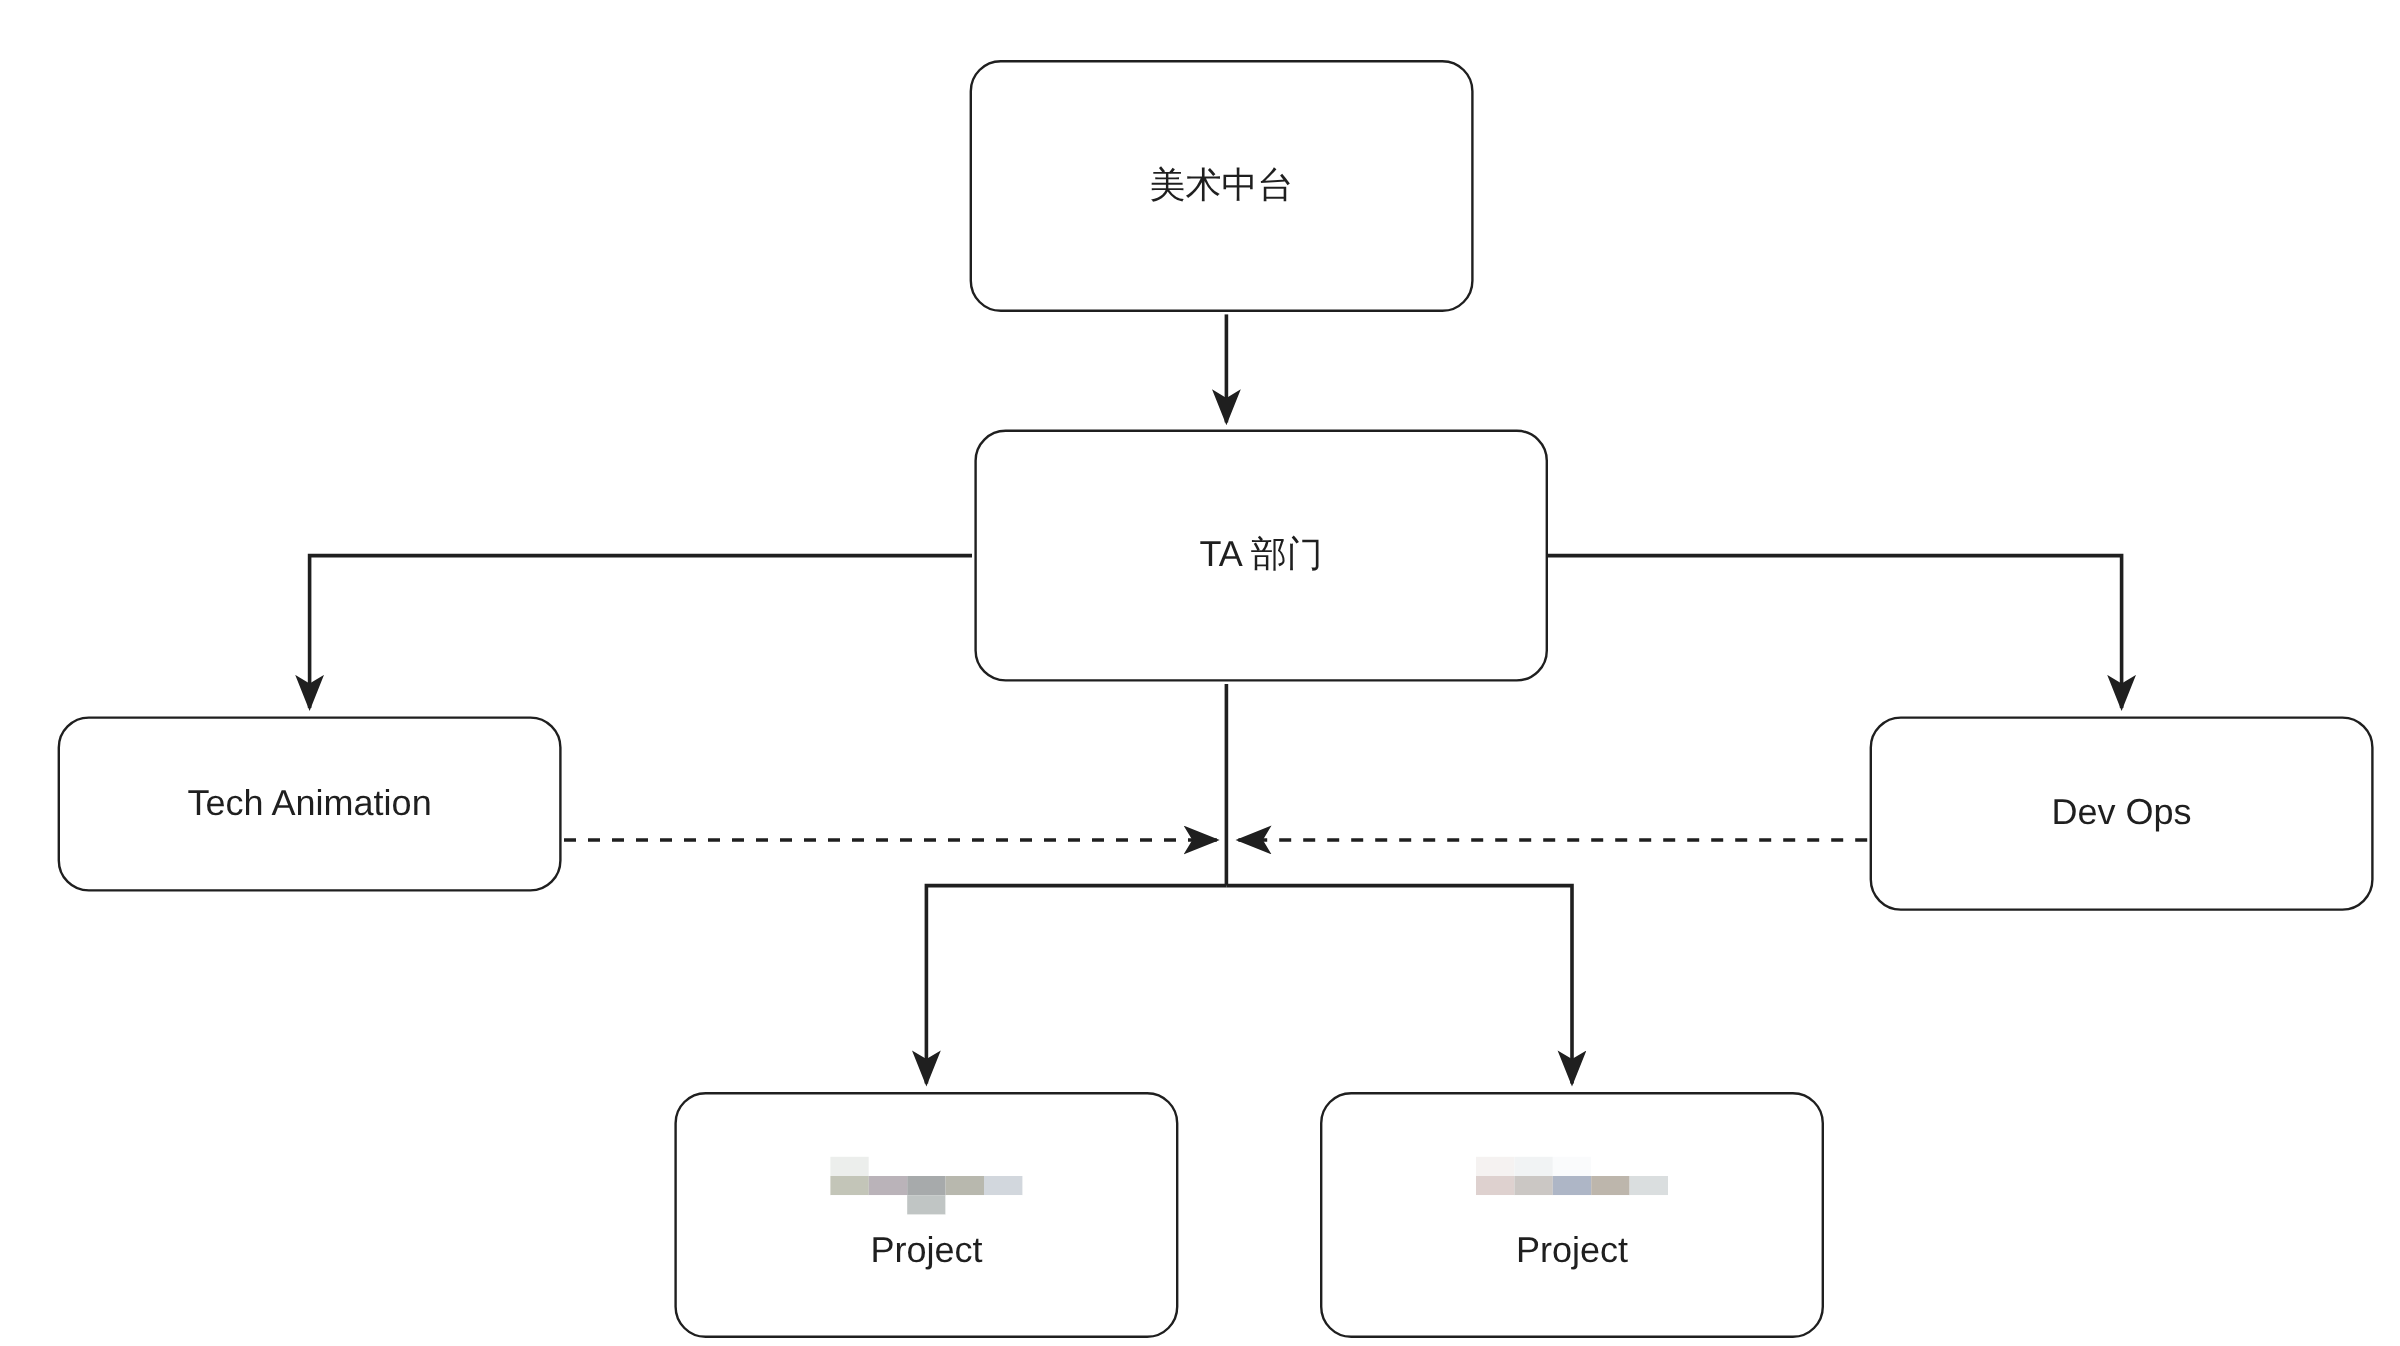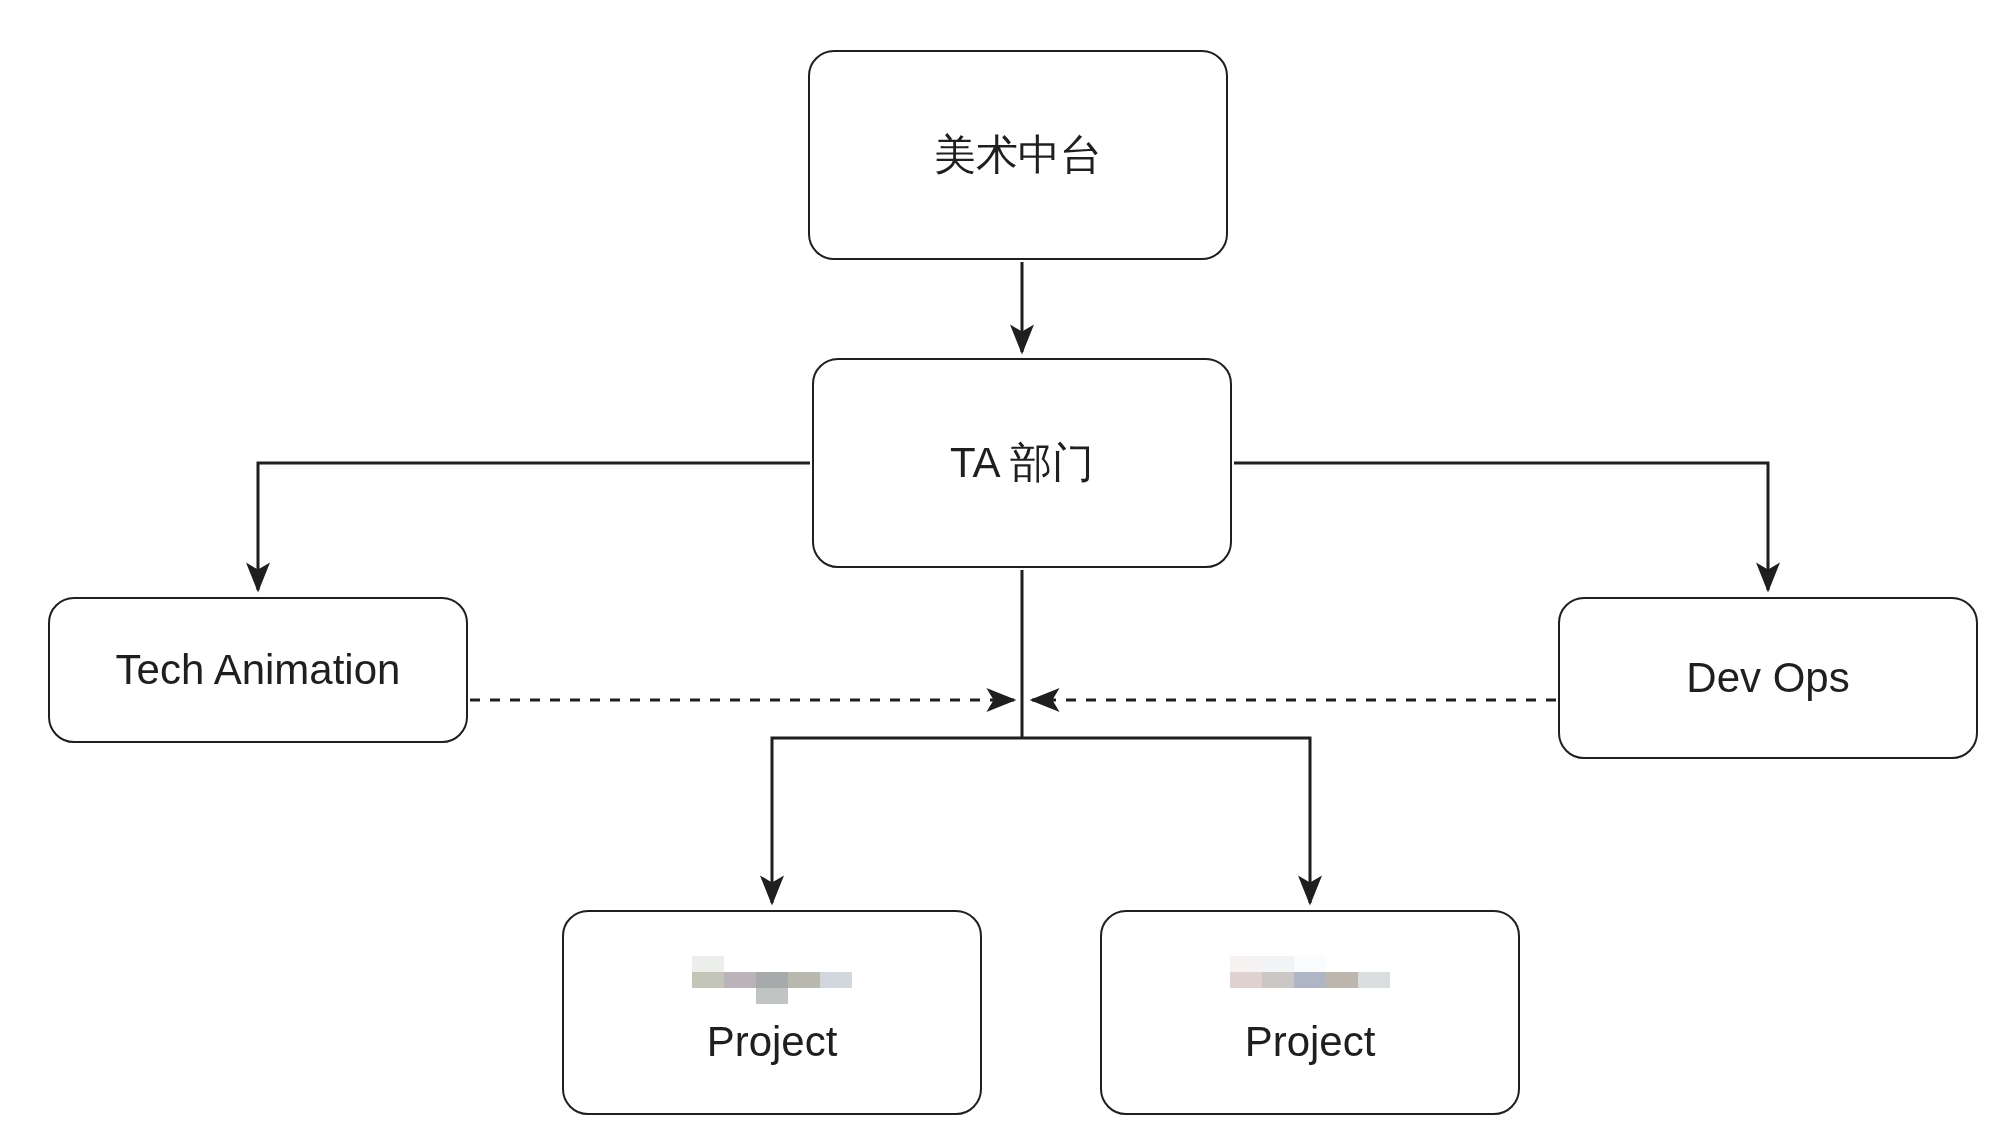--- a/index.html
+++ b/index.html
@@ -30,21 +30,21 @@
     background: #ffffff;
     border: 2px solid #1f1f1f;
     border-radius: 26px;
     display: flex;
     flex-direction: column;
     align-items: center;
     justify-content: center;
   }
   .node-label {
     color: #1f1f1f;
-    font-size: 42px;
+    font-size: 30px;
     line-height: 1.25;
     white-space: nowrap;
     text-align: center;
   }
   .redacted {
     display: block;
     margin-bottom: 12px;
     line-height: 0;
     font-size: 0;
   }
@@ -85,21 +85,21 @@
 
     <path d="M470,700 L1014,700" fill="none" stroke="#1f1f1f" stroke-width="3" stroke-dasharray="10 10" marker-end="url(#arrowhead)"></path>
 
     <path d="M1556,700 L1032,700" fill="none" stroke="#1f1f1f" stroke-width="3" stroke-dasharray="10 10" marker-end="url(#arrowhead)"></path>
   </svg>
 
   <div class="node" style="left:808px; top:50px; width:420px; height:210px;">
     <span class="node-label">美术中台</span>
   </div>
 
-  <div class="node" style="left:812px; top:358px; width:420px; height:210px;">
+  <div class="node" style="left:812px; top:358px; width:478px; height:210px;">
     <span class="node-label">TA 部门</span>
   </div>
 
   <div class="node" style="left:48px; top:597px; width:420px; height:146px;">
     <span class="node-label">Tech Animation</span>
   </div>
 
   <div class="node" style="left:1558px; top:597px; width:420px; height:162px;">
     <span class="node-label">Dev Ops</span>
   </div>

